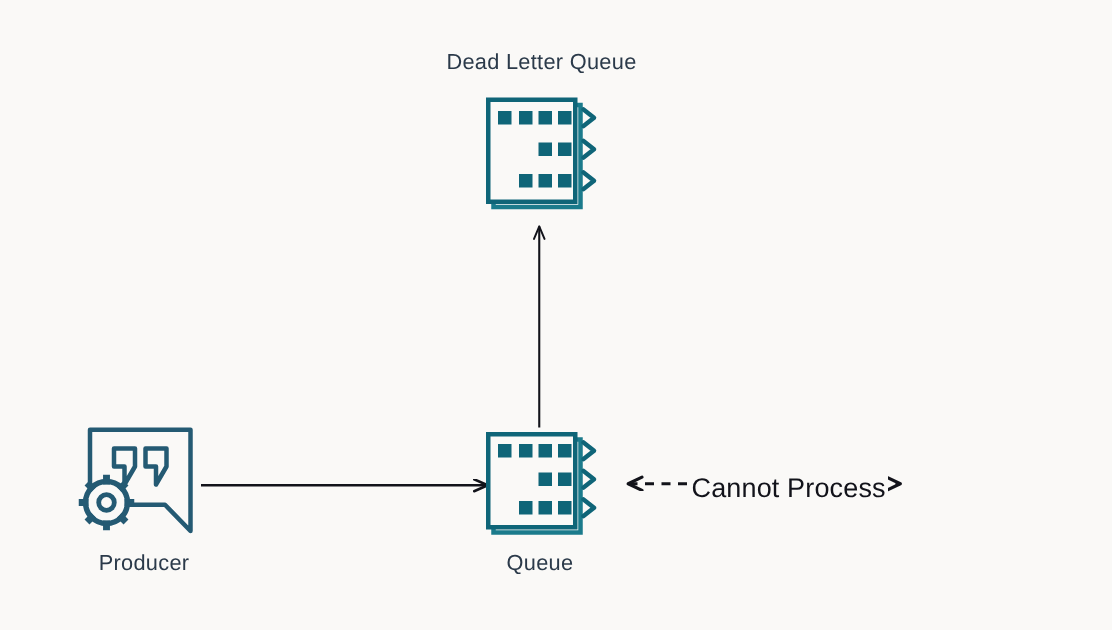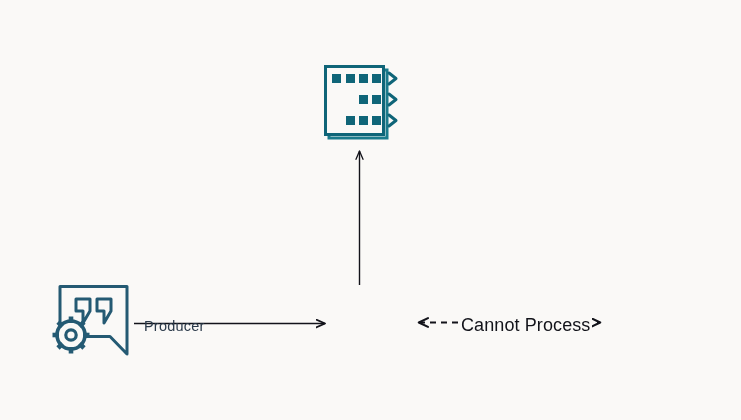--- a/index.html
+++ b/index.html
@@ -13,20 +13,21 @@
   #diagram-canvas {
     position: relative;
     width: 741px;
     height: 420px;
     background: #faf9f7;
     overflow: hidden;
   }
   .node {
     position: absolute;
     display: flex;
+    flex-direction: column;
     align-items: center;
     justify-content: space-between;
   }
   .node-icon {
     display: block;
     line-height: 0;
   }
   .node-label {
     margin-top: 9px;
     font-size: 14.5px;
@@ -59,20 +60,21 @@
     padding: 0 2px;
     white-space: nowrap;
     letter-spacing: 0.1px;
   }
 </style>
 </head>
 <body>
 
 <div id="diagram-canvas">
 
+  <div class="top-label" style="left:263px; top:34px; width:196px;">Dead Letter Queue</div>
 
   <svg class="edge-layer" viewBox="0 0 741 420" width="741" height="420">
     <defs>
       <marker id="arrowSolid" markerWidth="11" markerHeight="11" refX="9.5" refY="4.4" orient="auto" markerUnits="userSpaceOnUse">
         <path d="M0.6,0.4 L9.6,4.4 L0.6,8.4" fill="none" stroke="#12131a" stroke-width="1.7" stroke-linecap="round" stroke-linejoin="round"></path>
       </marker>
       <marker id="arrowThin" markerWidth="11" markerHeight="11" refX="9.5" refY="4.4" orient="auto" markerUnits="userSpaceOnUse">
         <path d="M1.2,0.9 L9.6,4.4 L1.2,7.9" fill="none" stroke="#12131a" stroke-width="1.3" stroke-linecap="round" stroke-linejoin="round"></path>
       </marker>
       <marker id="arrowDashR" markerWidth="12" markerHeight="12" refX="10" refY="5" orient="auto" markerUnits="userSpaceOnUse">
@@ -144,15 +146,36 @@
             <line x1="8.5" y1="8.5" x2="13" y2="13"></line>
             <line x1="13" y1="-13" x2="8.5" y2="-8.5"></line>
             <line x1="-8.5" y1="8.5" x2="-13" y2="13"></line>
           </g>
         </g>
       </svg>
     </span>
     <span class="node-label">Producer</span>
   </div>
 
+  <div class="node" style="left:313px; top:287px; width:94px;">
+    <span class="node-icon">
+      <svg width="94" height="72" viewBox="0 0 94 72">
+        <rect x="16" y="6" width="58" height="62" fill="none" stroke="#1b7b8c" stroke-width="3"></rect>
+        <rect x="12.5" y="2.5" width="58" height="62" fill="#faf9f7" stroke="#0f6578" stroke-width="3"></rect>
+        <rect x="19" y="9" width="9" height="9" fill="#0f6578"></rect>
+        <rect x="33" y="9" width="9" height="9" fill="#0f6578"></rect>
+        <rect x="46" y="9" width="9" height="9" fill="#0f6578"></rect>
+        <rect x="59" y="9" width="9" height="9" fill="#0f6578"></rect>
+        <rect x="46" y="28" width="9" height="9" fill="#0f6578"></rect>
+        <rect x="59" y="28" width="9" height="9" fill="#0f6578"></rect>
+        <rect x="33" y="47" width="9" height="9" fill="#0f6578"></rect>
+        <rect x="46" y="47" width="9" height="9" fill="#0f6578"></rect>
+        <rect x="59" y="47" width="9" height="9" fill="#0f6578"></rect>
+        <path d="M76,8 L83,13.5 L76,19" fill="none" stroke="#0f6578" stroke-width="3" stroke-linecap="round" stroke-linejoin="round"></path>
+        <path d="M76,27 L83,32.5 L76,38" fill="none" stroke="#0f6578" stroke-width="3" stroke-linecap="round" stroke-linejoin="round"></path>
+        <path d="M76,46 L83,51.5 L76,57" fill="none" stroke="#0f6578" stroke-width="3" stroke-linecap="round" stroke-linejoin="round"></path>
+      </svg>
+    </span>
+    <span class="node-label">Queue</span>
+  </div>
 
 
 </div>
 
 </body></html>

